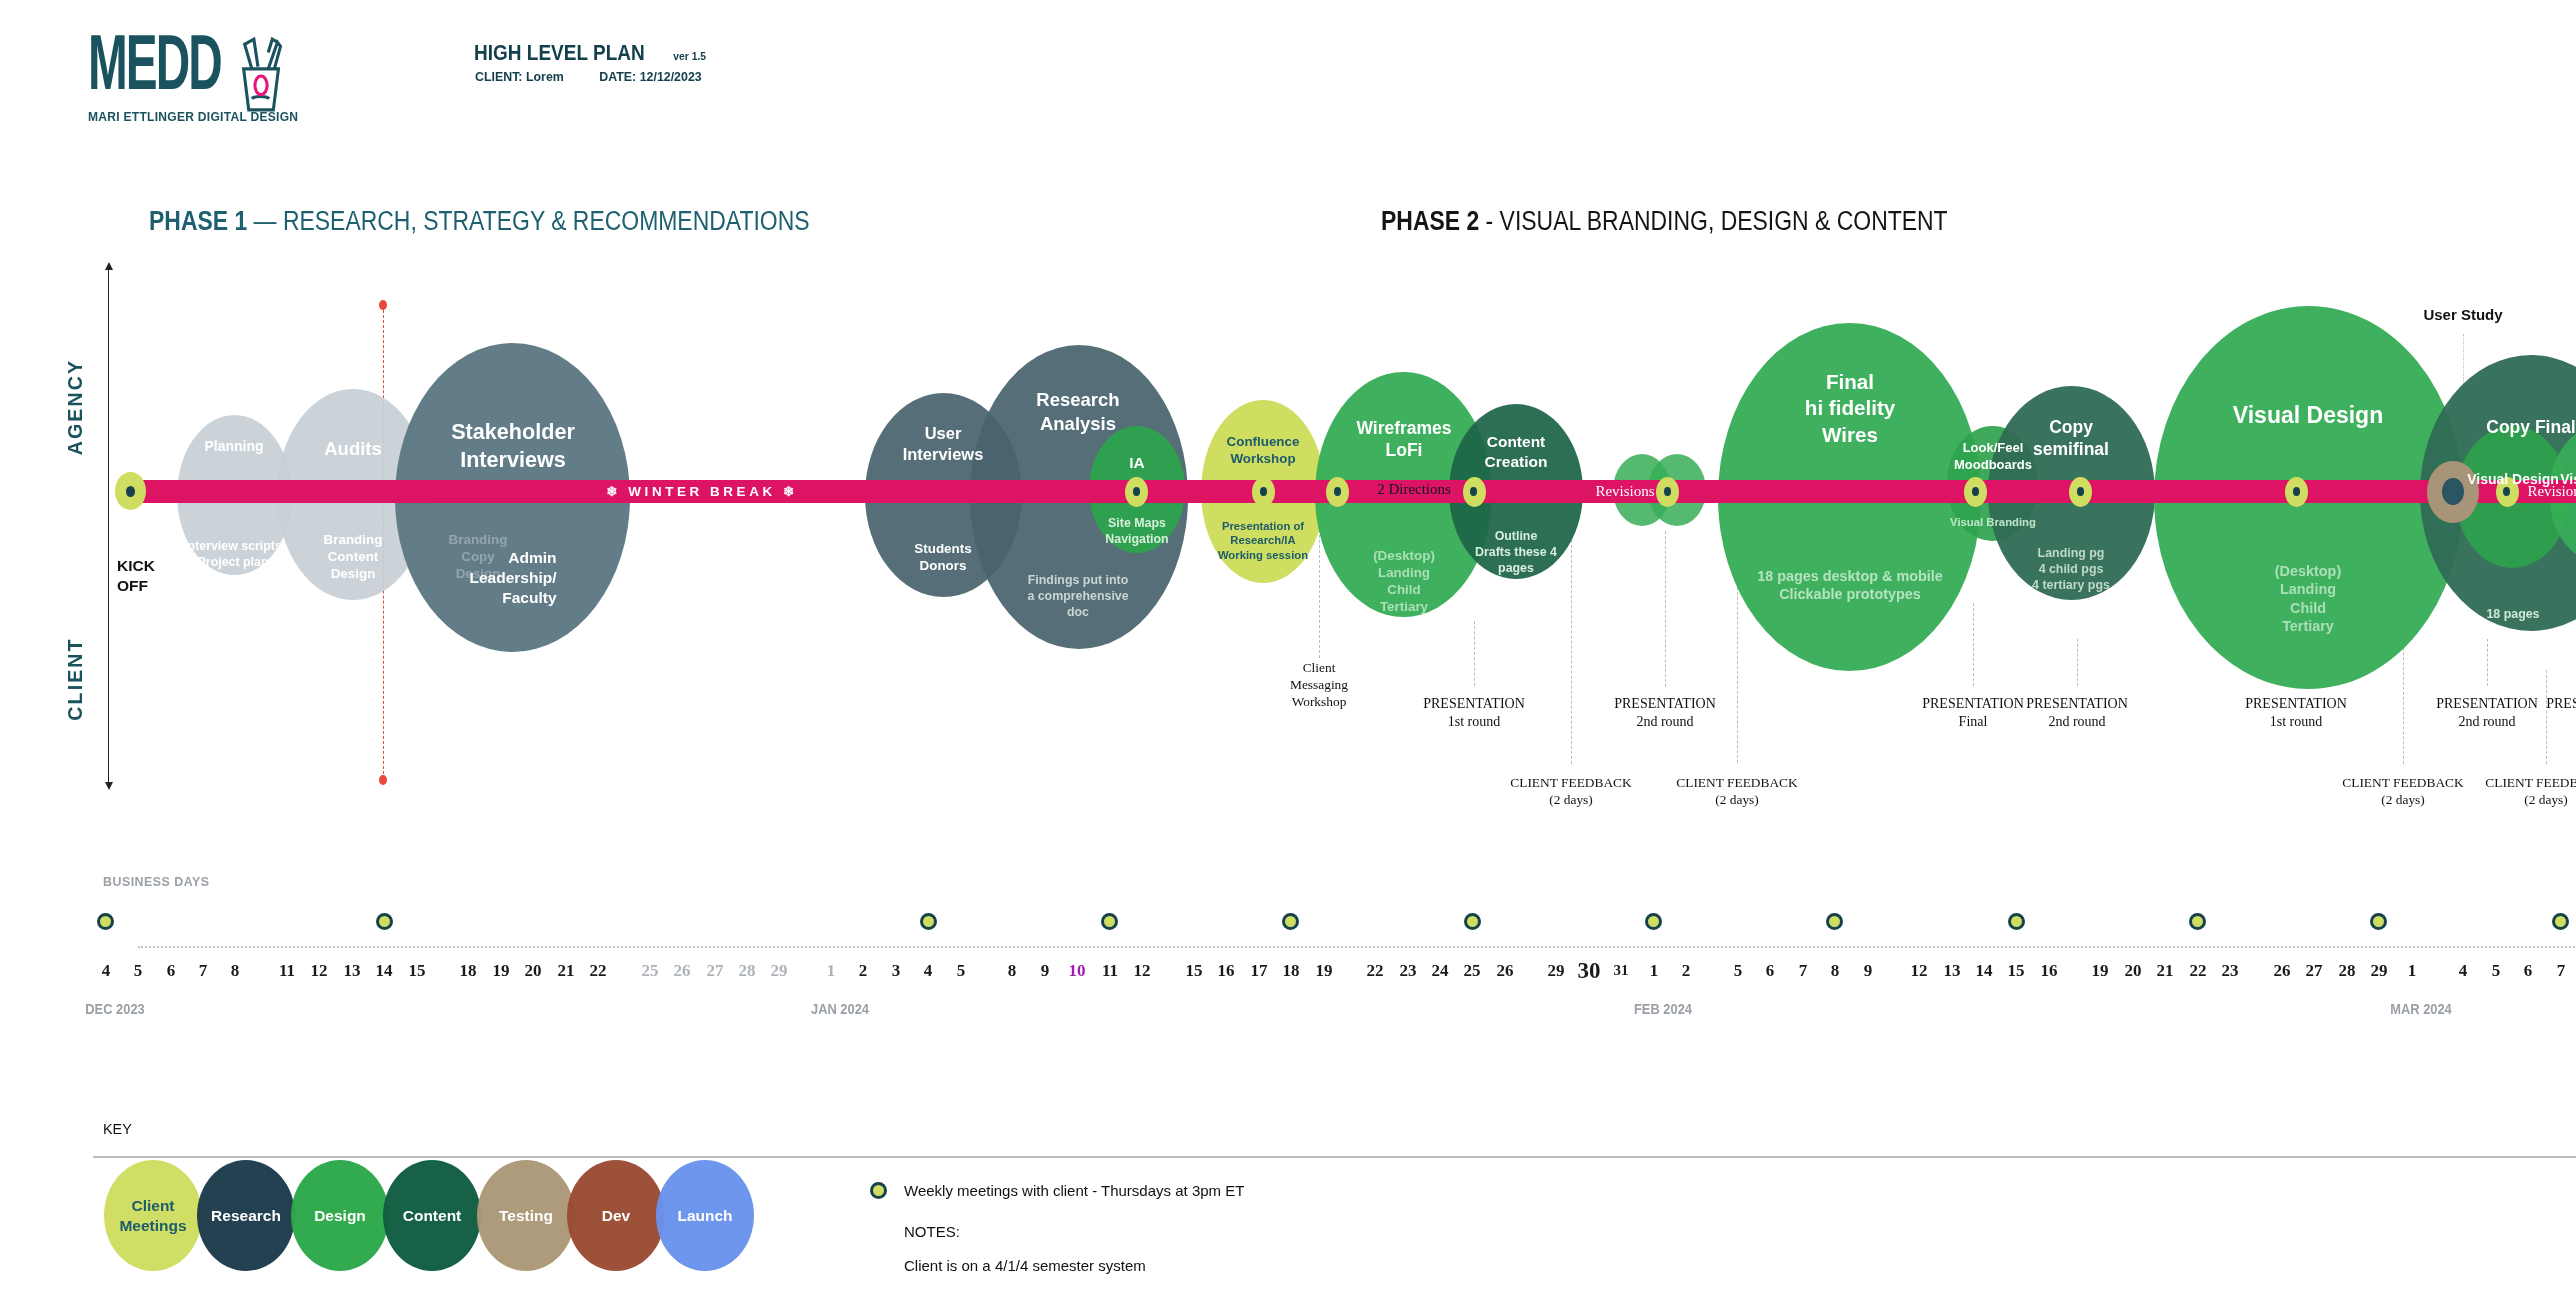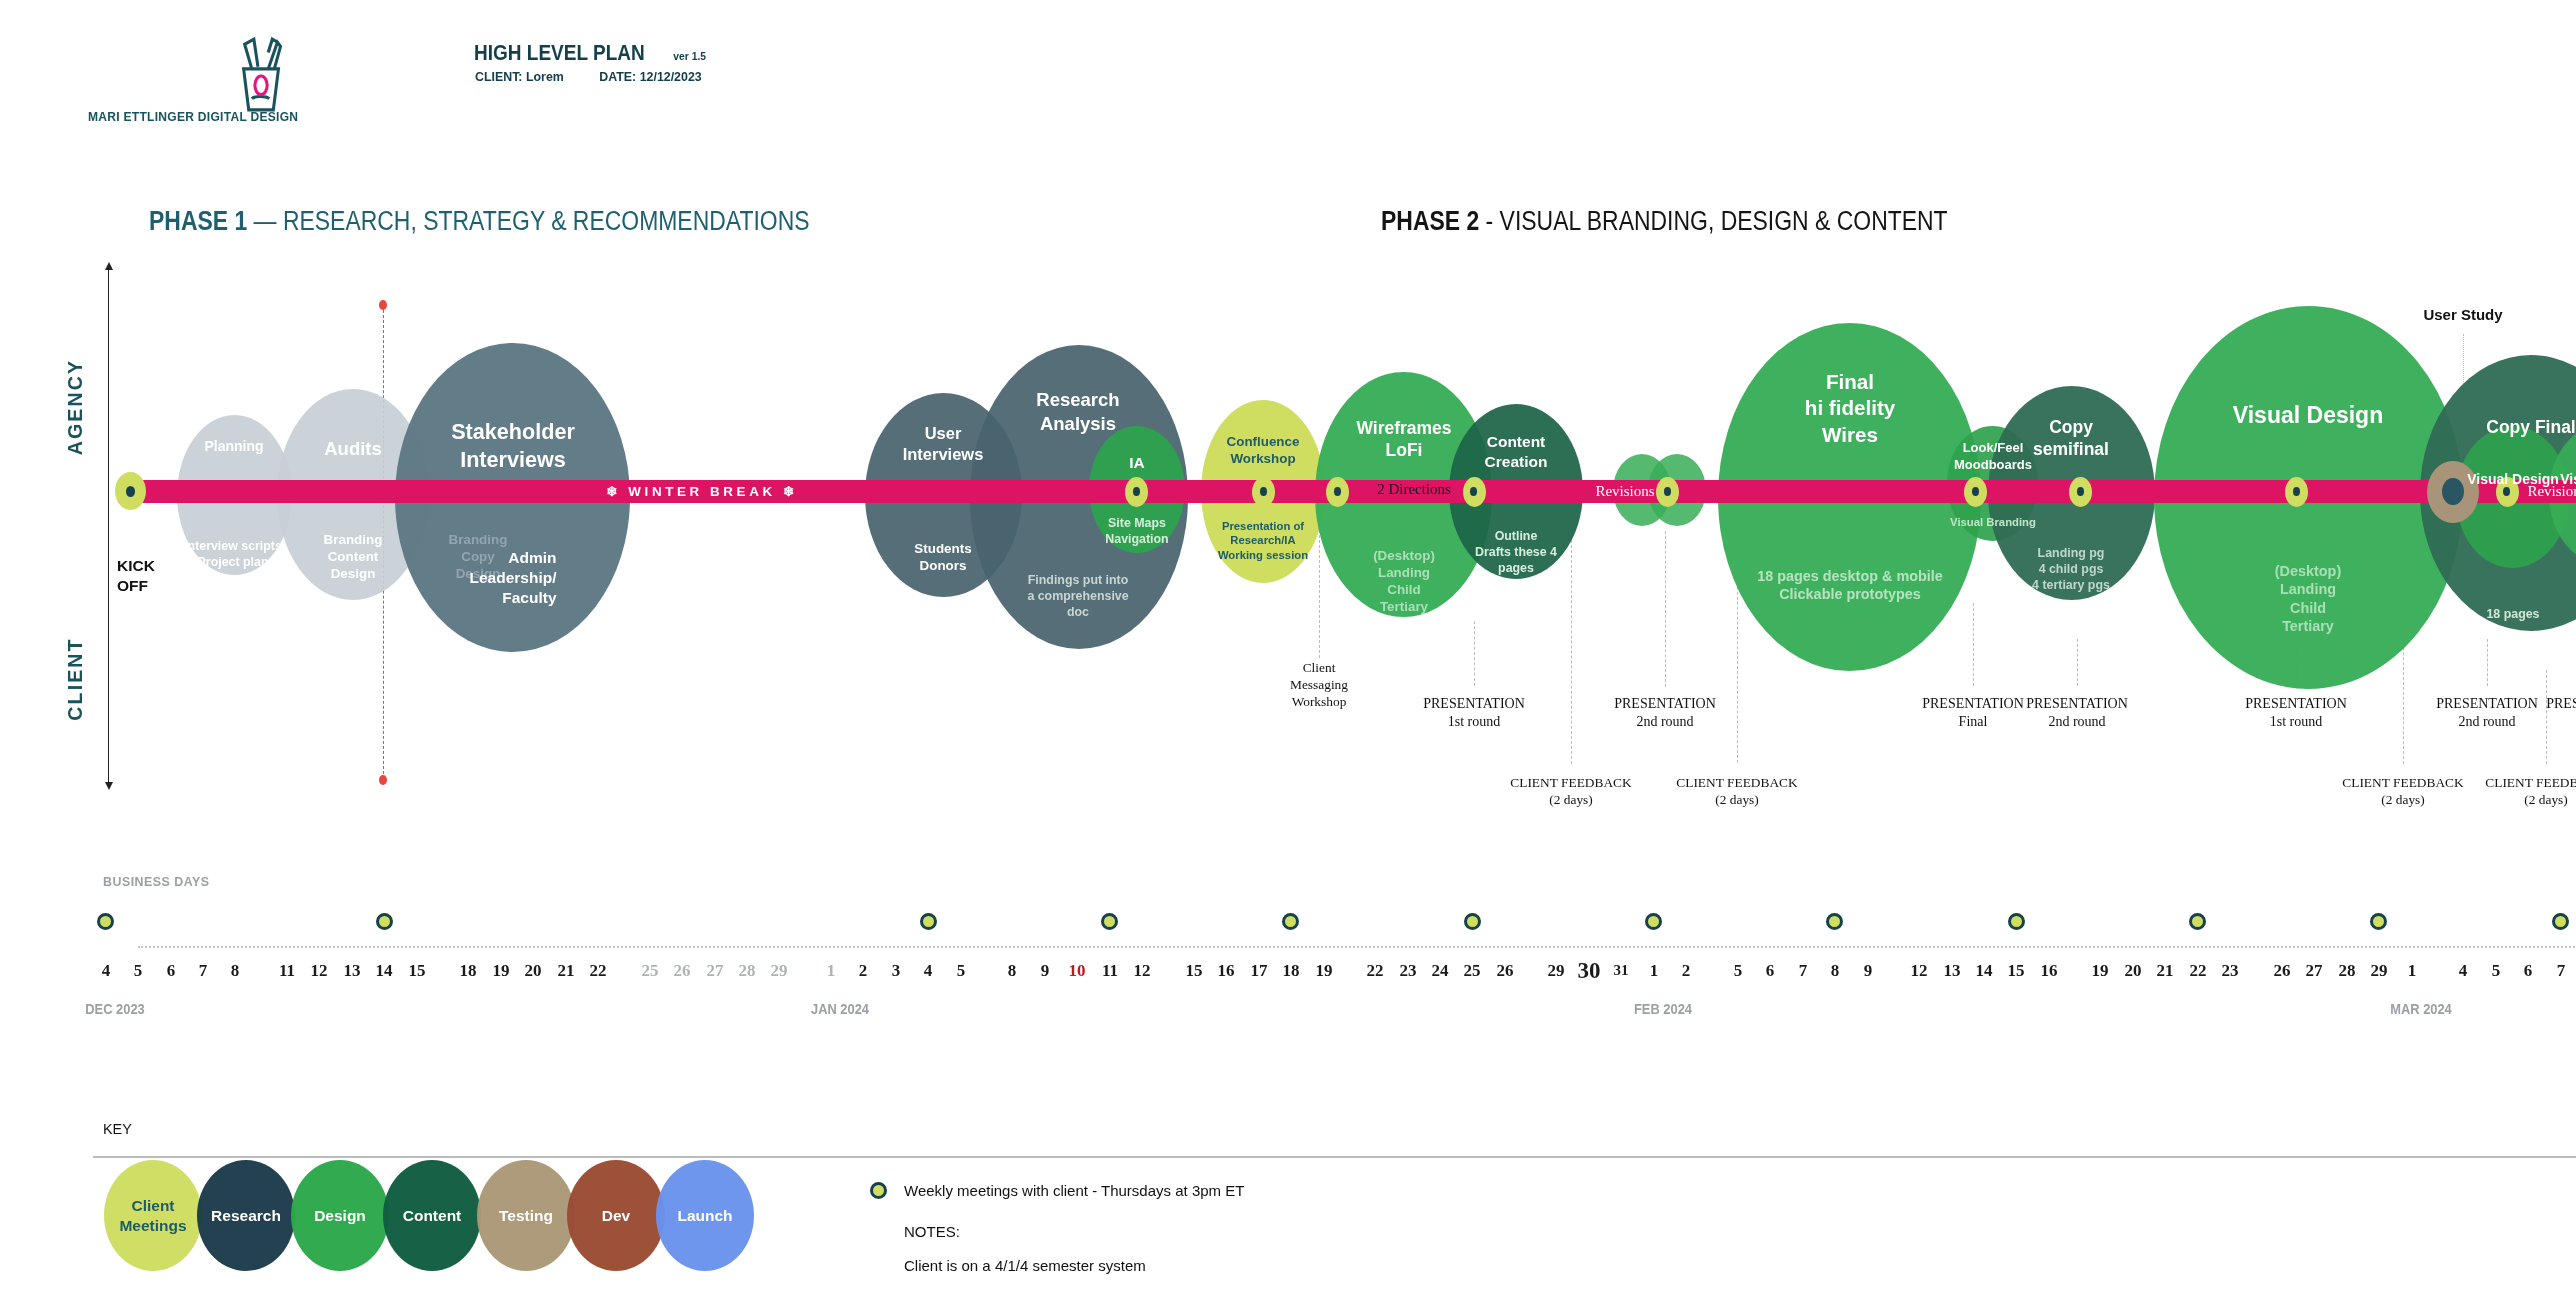--- a/index.html
+++ b/index.html
@@ -13,20 +13,23 @@
   .dot{position:absolute;border-radius:50%;}
   .hdr{position:absolute;}
   .arrow{position:absolute;width:0;height:0;}
   .logo-word{font-weight:800;letter-spacing:-3.1px;transform:scaleX(.62);transform-origin:left center;}
 </style>
 </head>
 <body>
 
 <div id="canvas">
 
+  <div class="hdr" style="left:88px;top:24px;">
+    <div class="logo-word" style="font-size:77px;line-height:1;color:#1A535E;">MEDD</div>
+  </div>
   <div class="hdr" style="left:231px;top:32px;">
     <svg width="57" height="82" viewBox="0 0 55 80">
       <g fill="none" stroke="#1A535E" stroke-width="3">
         <path d="M12 36 L46 36 L41 76 L17 76 Z"></path>
         <path d="M37 65 a9 3 0 0 0 -17 0"></path>
         <path d="M20 36 L13 12 L22 7 L26 34"></path>
         <path d="M36 36 L45 10 L48 14 L42 36"></path>
         <path d="M45 10 L40 7 L36 20"></path>
       </g>
       <ellipse cx="29" cy="52" rx="6" ry="9" fill="none" stroke="#E6147D" stroke-width="3"></ellipse>
@@ -228,21 +231,21 @@
       <div class="lbl serif" style="left: 715px; top: 971px; transform: translate(-50%, -50%); font-size: 17px; font-weight: 700; color: rgb(173, 179, 184);">27</div>
       <div class="lbl serif" style="left: 747px; top: 971px; transform: translate(-50%, -50%); font-size: 17px; font-weight: 700; color: rgb(173, 179, 184);">28</div>
       <div class="lbl serif" style="left: 779px; top: 971px; transform: translate(-50%, -50%); font-size: 17px; font-weight: 700; color: rgb(173, 179, 184);">29</div>
       <div class="lbl serif" style="left: 831px; top: 971px; transform: translate(-50%, -50%); font-size: 17px; font-weight: 700; color: rgb(173, 179, 184);">1</div>
       <div class="lbl serif" style="left: 863px; top: 971px; transform: translate(-50%, -50%); font-size: 17px; font-weight: 700; color: rgb(27, 27, 27);">2</div>
       <div class="lbl serif" style="left: 896px; top: 971px; transform: translate(-50%, -50%); font-size: 17px; font-weight: 700; color: rgb(27, 27, 27);">3</div>
       <div class="lbl serif" style="left: 928px; top: 971px; transform: translate(-50%, -50%); font-size: 17px; font-weight: 700; color: rgb(27, 27, 27);">4</div>
       <div class="lbl serif" style="left: 961px; top: 971px; transform: translate(-50%, -50%); font-size: 17px; font-weight: 700; color: rgb(27, 27, 27);">5</div>
       <div class="lbl serif" style="left: 1012px; top: 971px; transform: translate(-50%, -50%); font-size: 17px; font-weight: 700; color: rgb(27, 27, 27);">8</div>
       <div class="lbl serif" style="left: 1045px; top: 971px; transform: translate(-50%, -50%); font-size: 17px; font-weight: 700; color: rgb(27, 27, 27);">9</div>
-      <div class="lbl serif" style="left: 1077px; top: 971px; transform: translate(-50%, -50%); font-size: 17px; font-weight: 700; color: #b91c1c;">10</div>
+      <div class="lbl serif" style="left: 1077px; top: 971px; transform: translate(-50%, -50%); font-size: 17px; font-weight: 700; color: #a21caf;">10</div>
       <div class="lbl serif" style="left: 1110px; top: 971px; transform: translate(-50%, -50%); font-size: 17px; font-weight: 700; color: rgb(27, 27, 27);">11</div>
       <div class="lbl serif" style="left: 1142px; top: 971px; transform: translate(-50%, -50%); font-size: 17px; font-weight: 700; color: rgb(27, 27, 27);">12</div>
       <div class="lbl serif" style="left: 1194px; top: 971px; transform: translate(-50%, -50%); font-size: 17px; font-weight: 700; color: rgb(27, 27, 27);">15</div>
       <div class="lbl serif" style="left: 1226px; top: 971px; transform: translate(-50%, -50%); font-size: 17px; font-weight: 700; color: rgb(27, 27, 27);">16</div>
       <div class="lbl serif" style="left: 1259px; top: 971px; transform: translate(-50%, -50%); font-size: 17px; font-weight: 700; color: rgb(27, 27, 27);">17</div>
       <div class="lbl serif" style="left: 1291px; top: 971px; transform: translate(-50%, -50%); font-size: 17px; font-weight: 700; color: rgb(27, 27, 27);">18</div>
       <div class="lbl serif" style="left: 1324px; top: 971px; transform: translate(-50%, -50%); font-size: 17px; font-weight: 700; color: rgb(27, 27, 27);">19</div>
       <div class="lbl serif" style="left: 1375px; top: 971px; transform: translate(-50%, -50%); font-size: 17px; font-weight: 700; color: rgb(27, 27, 27);">22</div>
       <div class="lbl serif" style="left: 1408px; top: 971px; transform: translate(-50%, -50%); font-size: 17px; font-weight: 700; color: rgb(27, 27, 27);">23</div>
       <div class="lbl serif" style="left: 1440px; top: 971px; transform: translate(-50%, -50%); font-size: 17px; font-weight: 700; color: rgb(27, 27, 27);">24</div>

